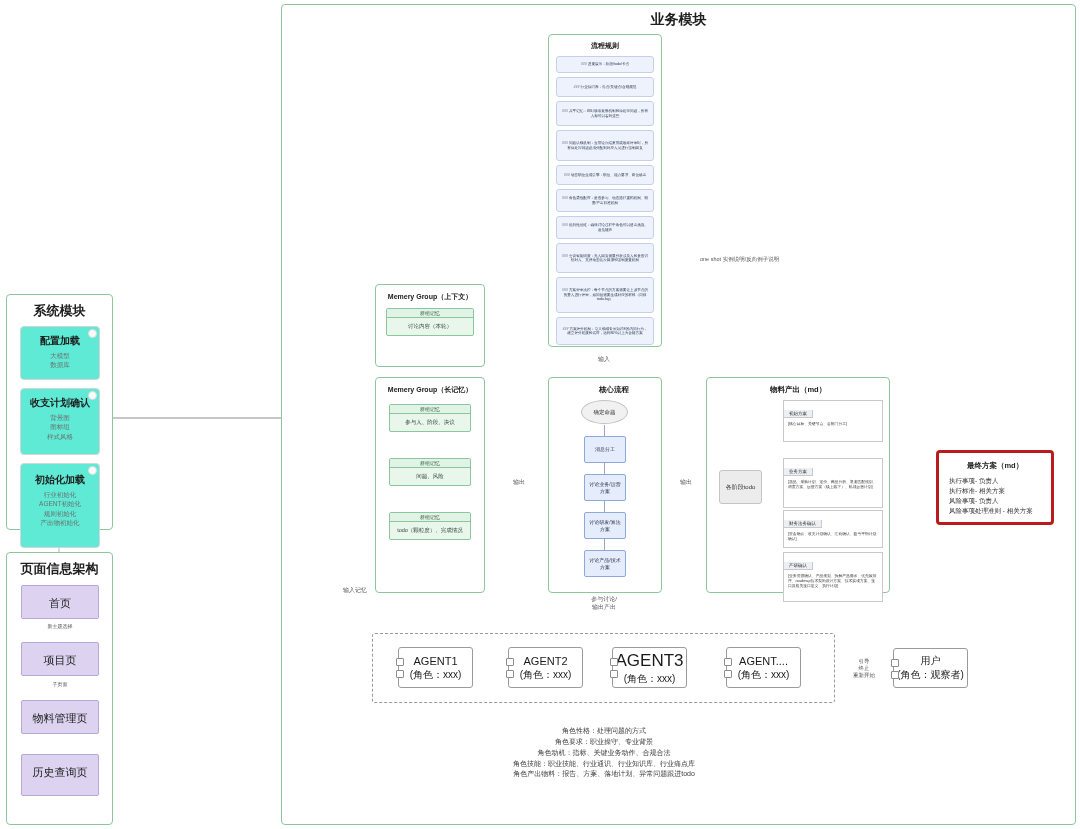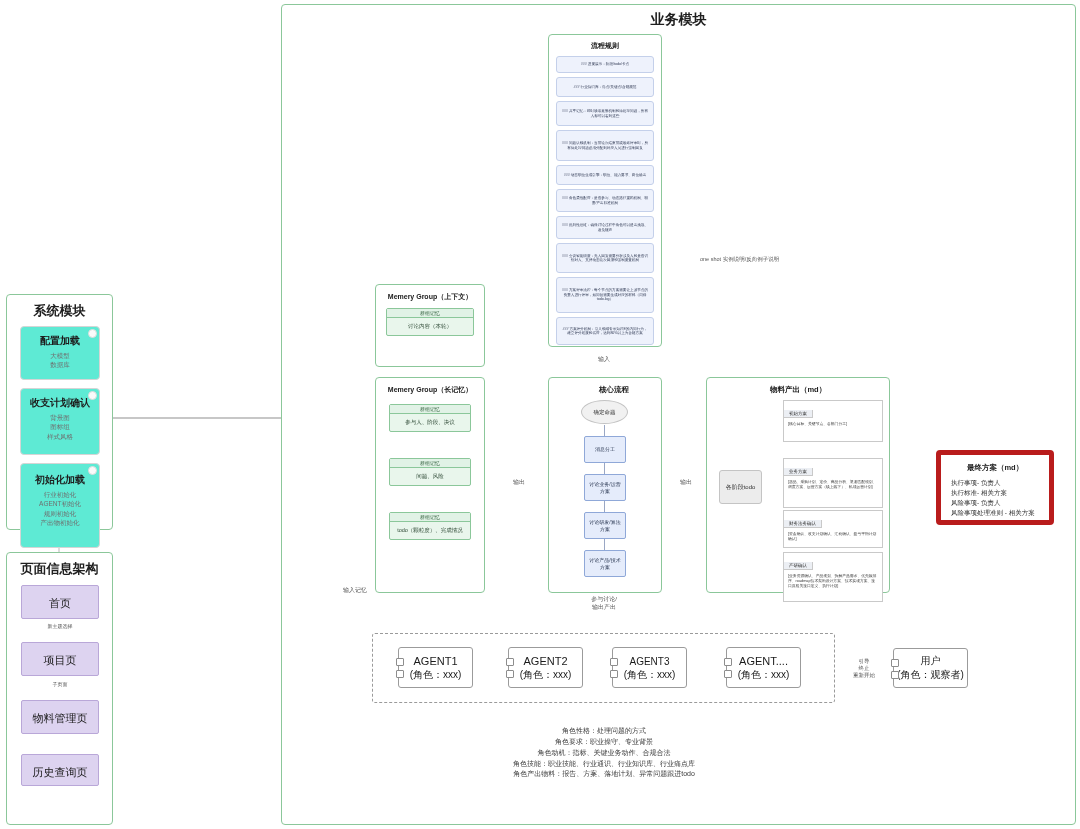--- a/index.html
+++ b/index.html
@@ -73,21 +73,21 @@
 
   
   .stage-todo{
     background:#ececec;border:1px solid #c4c4c4;border-radius:3px;
     display:flex;align-items:center;justify-content:center;
     text-align:center;color:#333;line-height:1.35;
   }
 
   
   .final{
-    border:5px solid #b91c1c;border-radius:4px;background:#fff;padding:8px 10px;
+    border:3px solid #b91c1c;border-radius:4px;background:#fff;padding:8px 10px;
   }
   .final .ft{text-align:center;font-weight:bold;color:#1f1f1f;}
   .final .fl{color:#2f2f2f;line-height:1.55;}
 
   
   .agent-wrap{border:1px dashed #9a9a9a;border-radius:3px;background:transparent;}
   .agent{
     border:1px solid #9b9b9b;border-radius:3px;background:#fff;
     display:flex;flex-direction:column;align-items:center;justify-content:center;
     color:#1a1a1a;line-height:1.3;
@@ -261,21 +261,21 @@
       <span class="port" style="left: -3px; top: 10px;"></span>
       <span class="port" style="left: -3px; top: 22px;"></span>
     </div>
     <div class="agent abs" style="left: 136px; top: 14px; width: 75px; height: 41px;">
       <div style="font-size: 11px;">AGENT2</div>
       <div style="font-size: 10px;">(角色：xxx)</div>
       <span class="port" style="left: -3px; top: 10px;"></span>
       <span class="port" style="left: -3px; top: 22px;"></span>
     </div>
     <div class="agent abs" style="left: 240px; top: 14px; width: 75px; height: 41px;">
-      <div style="font-size: 10px;">AGENT3</div>
+      <div style="font-size: 17px;">AGENT3</div>
       <div style="font-size: 10px;">(角色：xxx)</div>
       <span class="port" style="left: -3px; top: 10px;"></span>
       <span class="port" style="left: -3px; top: 22px;"></span>
     </div>
     <div class="agent abs" style="left: 354px; top: 14px; width: 75px; height: 41px;">
       <div style="font-size: 11px;">AGENT....</div>
       <div style="font-size: 10px;">(角色：xxx)</div>
       <span class="port" style="left: -3px; top: 10px;"></span>
       <span class="port" style="left: -3px; top: 22px;"></span>
     </div>
@@ -334,15 +334,15 @@
       <div class="ln" style="font-size: 6.5px; line-height: 1.45;">规则初始化</div>
       <div class="ln" style="font-size: 6.5px; line-height: 1.45;">产出物初始化</div>
     </div>
   </div>
 
 <div class="abs grp" style="left:6px;top:552px;width:107px;height:273px;"></div>
 <div class="abs grp-title" style="left:6px;top:560px;width:107px;font-size:13px;">页面信息架构</div>
 <div class="abs pnode" style="left:21px;top:585px;width:78px;height:34px;line-height:34px;font-size:11px;">首页</div>
 <div class="abs pnode" style="left:21px;top:642px;width:78px;height:34px;line-height:34px;font-size:11px;">项目页</div>
 <div class="abs pnode" style="left:21px;top:700px;width:78px;height:34px;line-height:34px;font-size:11px;">物料管理页</div>
-<div class="abs pnode" style="left:21px;top:754px;width:78px;height:32px;line-height:34px;font-size:11px;">历史查询页</div>
+<div class="abs pnode" style="left:21px;top:754px;width:78px;height:42px;line-height:34px;font-size:11px;">历史查询页</div>
 <div class="abs lbl" style="left:33px;top:623px;width:54px;font-size:5px;">新主题选择</div>
 <div class="abs lbl" style="left:33px;top:681px;width:54px;font-size:5px;">子页面</div>
 
 </body></html>

